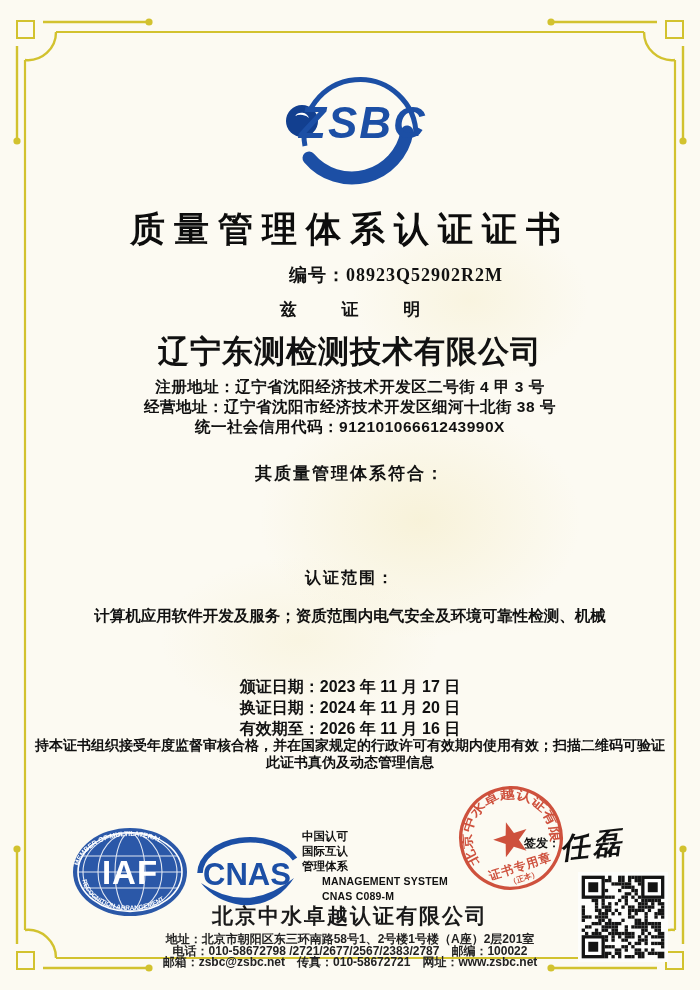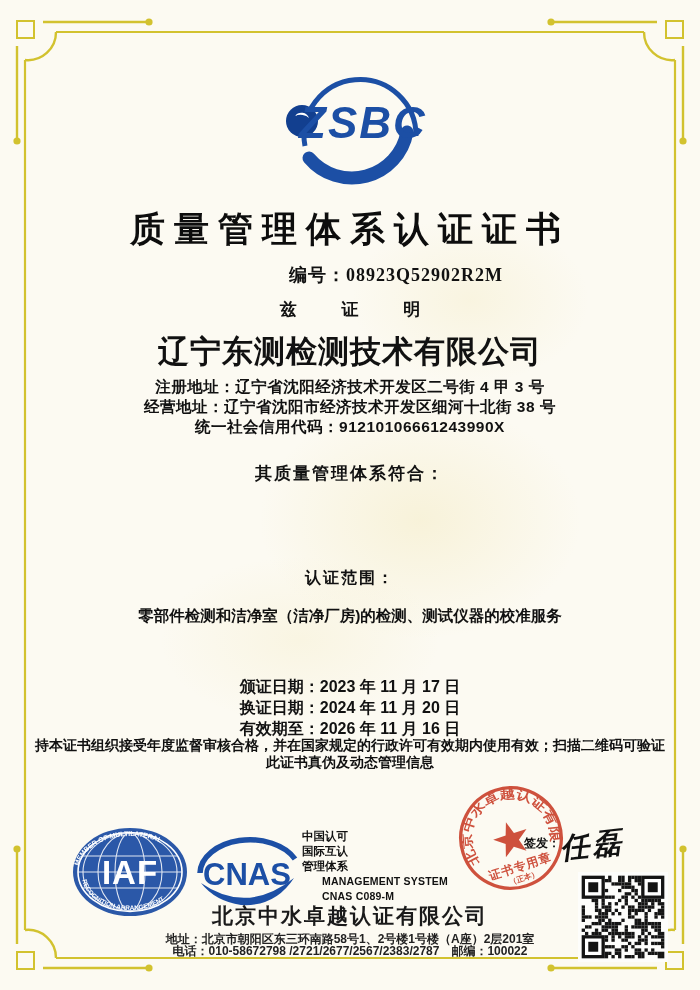--- a/index.html
+++ b/index.html
@@ -70,21 +70,21 @@
   <div class="abs ctr certno">编号：08923Q52902R2M</div>
   <div class="abs ctr hereby">兹 证 明</div>
   <div class="abs ctr company">辽宁东测检测技术有限公司</div>
   <div class="abs ctr addr a1">注册地址：辽宁省沈阳经济技术开发区二号街 4 甲 3 号</div>
   <div class="abs ctr addr a2">经营地址：辽宁省沈阳市经济技术开发区细河十北街 38 号</div>
   <div class="abs ctr addr a3">统一社会信用代码：91210106661243990X</div>
   <div class="abs ctr conform">其质量管理体系符合：</div>
   <div class="abs ctr scopelab">认证范围：</div>
 
   <div class="abs scope">
-    <div>零部件检测和洁净室（洁净厂房)的检测、测试仪器的校准服务</div>
+    <div>计算机应用软件开发及服务；资质范围内电气安全及环境可靠性检测、机械</div>
   </div>
 
   <div class="abs ctr dates">
     <div>颁证日期：2023 年 11 月 17 日</div>
     <div>换证日期：2024 年 11 月 20 日</div>
     <div>有效期至：2026 年 11 月 16 日</div>
   </div>
 
   <div class="abs notes">
     <div>持本证书组织接受年度监督审核合格，并在国家规定的行政许可有效期内使用有效；扫描二维码可验证</div>
@@ -401,15 +401,16 @@
         <rect x="0" y="64.8" width="25.2" height="25.2" fill="#141414"></rect>
         <rect x="3.6" y="68.4" width="18" height="18" fill="#fff"></rect>
         <rect x="7.2" y="72" width="10.8" height="10.8" fill="#141414"></rect>
       </svg></div>
 
   <div class="abs ctr issuer">北京中水卓越认证有限公司</div>
 
   <div class="abs ctr footer">
     <div>地址：北京市朝阳区东三环南路58号1、2号楼1号楼（A座）2层201室</div>
     <div>电话：010-58672798 /2721/2677/2567/2383/2787　邮编：100022</div>
+    <div>邮箱：zsbc@zsbc.net　传真：010-58672721　网址：www.zsbc.net</div>
   </div>
 
 </div>
 
 </body></html>

